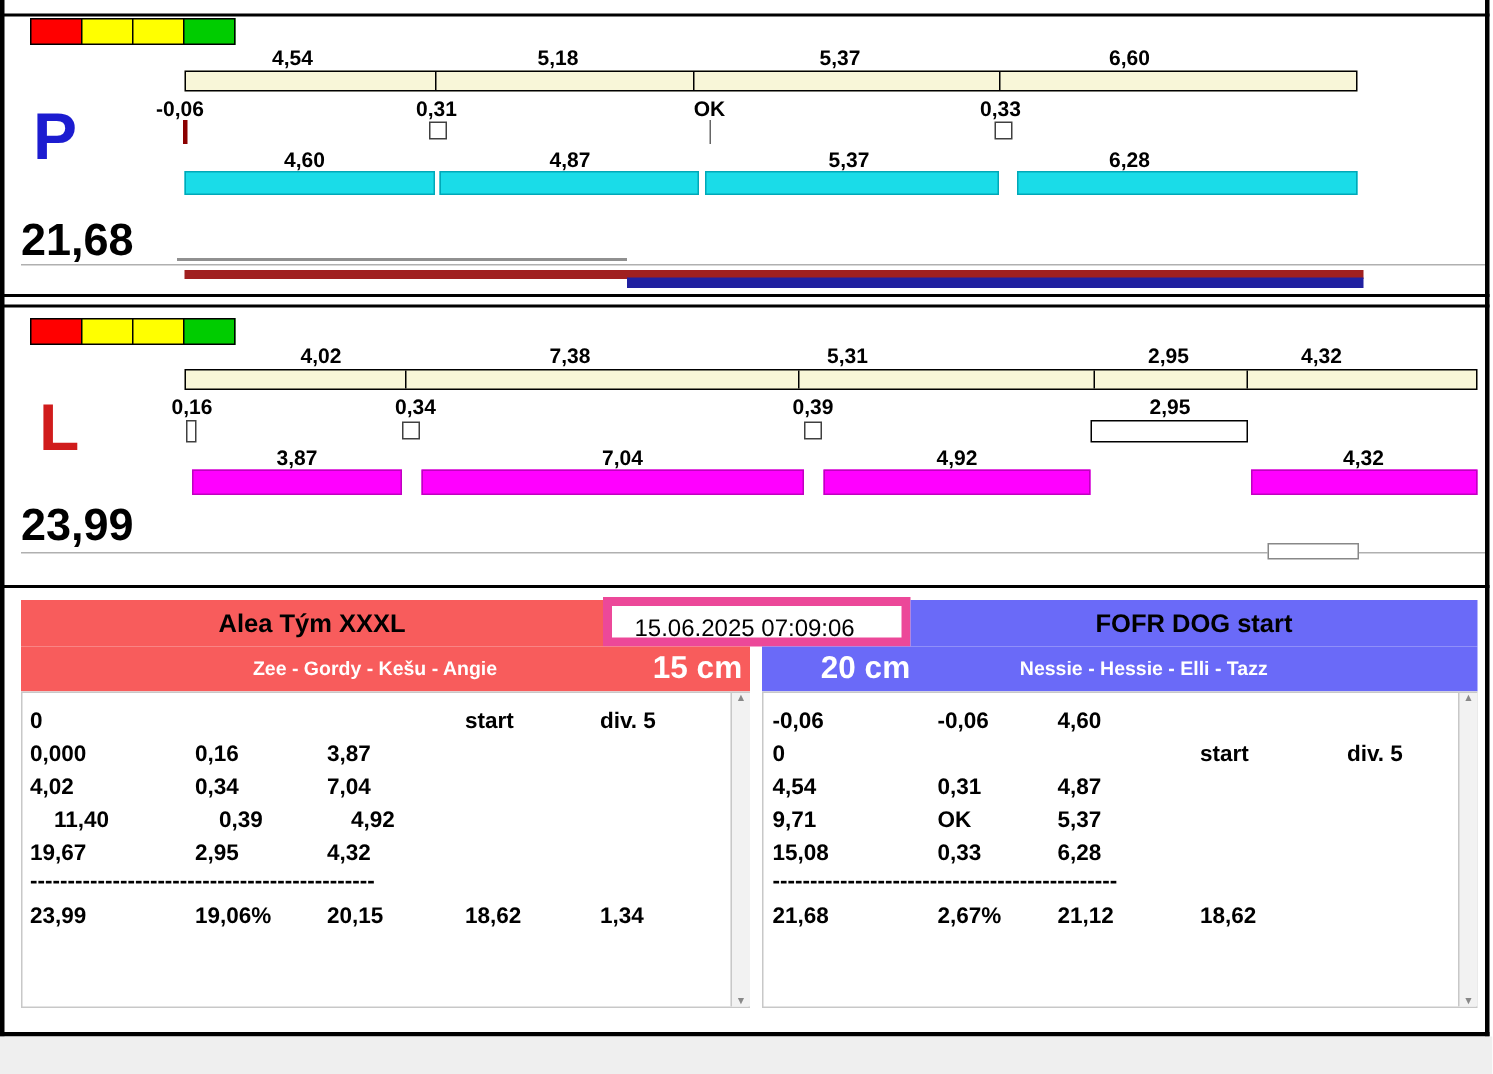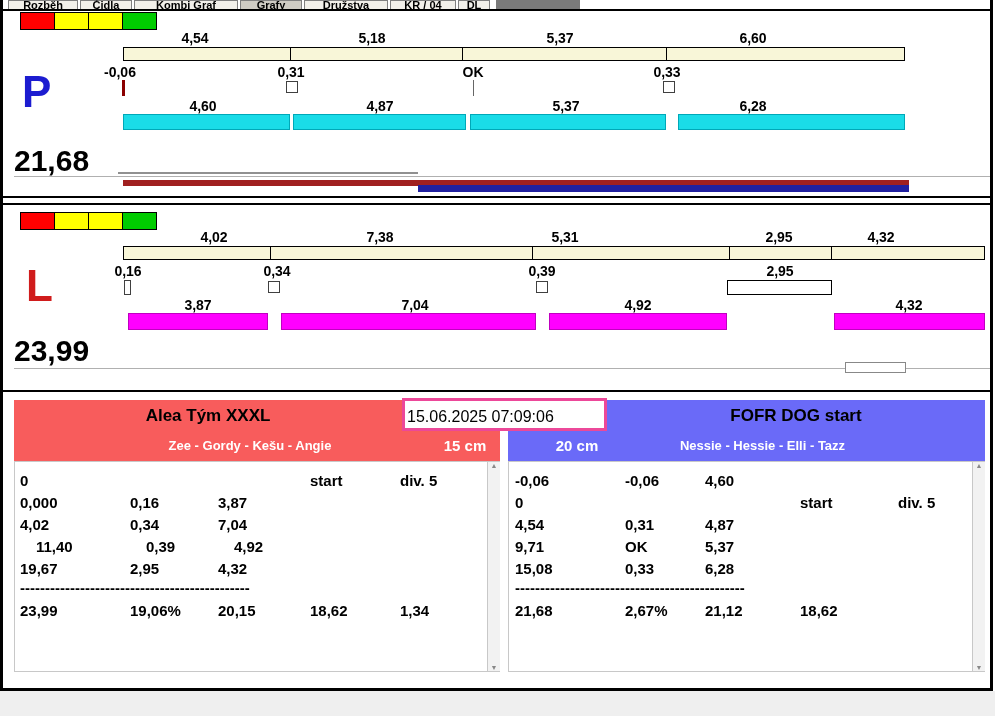--- a/index.html
+++ b/index.html
@@ -22,39 +22,29 @@
   .tab { position:absolute; top:0; height:18px; border:1px solid #808080; background:#F2F0EA; font-weight:bold; font-size:11px; text-align:center; line-height:16px; }
   .tab span { position:relative; top:-4px; }
   .tab.active { background:#CFCCC4; }
   .row { position:absolute; display:grid; font-weight:bold; font-size:15px; height:22px; line-height:22px; white-space:nowrap; }
   .gl { grid-template-columns:110px 88px 92px 90px 86px; }
   .gr { grid-template-columns:110px 80px 95px 98px 80px; }
   .sepdash { position:absolute; font-weight:bold; font-size:15px; overflow:hidden; white-space:nowrap; height:16px; line-height:16px; }
   .sbar { position:absolute; width:13px; background:#F2F2F2; border-left:1px solid #C8C8C8; display:flex; flex-direction:column; justify-content:space-between; align-items:center; color:#888; font-size:7px; }
   .hdr { position:absolute; font-weight:bold; font-size:17px; text-align:center; }
   .members { position:absolute; font-weight:bold; font-size:13px; color:#fff; text-align:center; }
-  .heightlbl { position:absolute; font-weight:bold; font-size:15px; color:#fff; text-align:center; }
+  .heightlbl { position:absolute; font-weight:bold; font-size:21px; color:#fff; text-align:center; }
   .blackline { position:absolute; background:#000; }
   .table-area { position:absolute; background:#fff; border:1px solid #C8C8C8; }
 </style>
 </head>
 <body>
 
 <div class="root">
 
-  <div class="tabstrip">
-    <div class="tab" style="left:8px;width:70px"><span>Rozběh</span></div>
-    <div class="tab" style="left:80px;width:52px"><span>Čidla</span></div>
-    <div class="tab" style="left:134px;width:104px"><span>Kombi Graf</span></div>
-    <div class="tab active" style="left:240px;width:62px"><span>Grafy</span></div>
-    <div class="tab" style="left:304px;width:84px"><span>Družstva</span></div>
-    <div class="tab" style="left:390px;width:66px"><span>KR / 04</span></div>
-    <div class="tab" style="left:458px;width:32px"><span>DL</span></div>
-    <div class="a" style="left:496px;top:0;width:84px;height:9px;background:#7A7A7A"></div>
-  </div>
 
   <div class="blackline" style="left:0;top:0;width:3px;height:691px"></div>
   <div class="blackline" style="left:990px;top:0;width:3px;height:691px"></div>
   <div class="blackline" style="left:0;top:688px;width:993px;height:3px"></div>
   <div class="a" style="left:0;top:691px;width:995px;height:25px;background:#EFEFEF"></div>
   <div class="blackline" style="left:0;top:9px;width:993px;height:2px"></div>
 
   <div>
     <div class="a" style="left:20px;top:12px">
       <div class="light" style="background:#FF0000"></div>
@@ -154,21 +144,21 @@
 
     <div class="hline" style="left:14px;top:368px;width:976px"></div>
     <div class="a" style="left:845px;top:362px;width:61px;height:11px;background:#fff;border:1px solid #888"></div>
   </div>
 
   <div class="blackline" style="left:0;top:390px;width:993px;height:2px"></div>
 
   <div>
 
     <div class="hdr" style="left:14px;top:400px;width:388px;height:31px;line-height:31px;background:#F85C5C">Alea Tým XXXL</div>
-    <div class="a" style="left:402px;top:398px;width:205px;height:33px;background:#fff;border:3px solid #ec4899;font-size:16px;line-height:31px;padding-left:2px">15.06.2025 07:09:06</div>
+    <div class="a" style="left:402px;top:398px;width:205px;height:33px;background:#fff;border:6px solid #ec4899;font-size:16px;line-height:31px;padding-left:15px">15.06.2025 07:09:06</div>
     <div class="hdr" style="left:607px;top:400px;width:378px;height:31px;line-height:31px;background:#6A6AF8">FOFR DOG start</div>
 
     <div class="a" style="left:14px;top:431px;width:486px;height:30px;background:#F85C5C"></div>
     <div class="a" style="left:508px;top:431px;width:477px;height:30px;background:#6A6AF8"></div>
     <div class="members" style="left:50px;top:431px;width:400px;height:30px;line-height:30px">Zee - Gordy - Kešu - Angie</div>
     <div class="heightlbl" style="left:430px;top:433px;width:70px;height:26px;line-height:26px">15 cm</div>
     <div class="heightlbl" style="left:542px;top:433px;width:70px;height:26px;line-height:26px">20 cm</div>
     <div class="members" style="left:580px;top:431px;width:365px;height:30px;line-height:30px">Nessie - Hessie - Elli - Tazz</div>
 
     <div class="table-area" style="left:14px;top:461px;width:486px;height:211px"></div>

